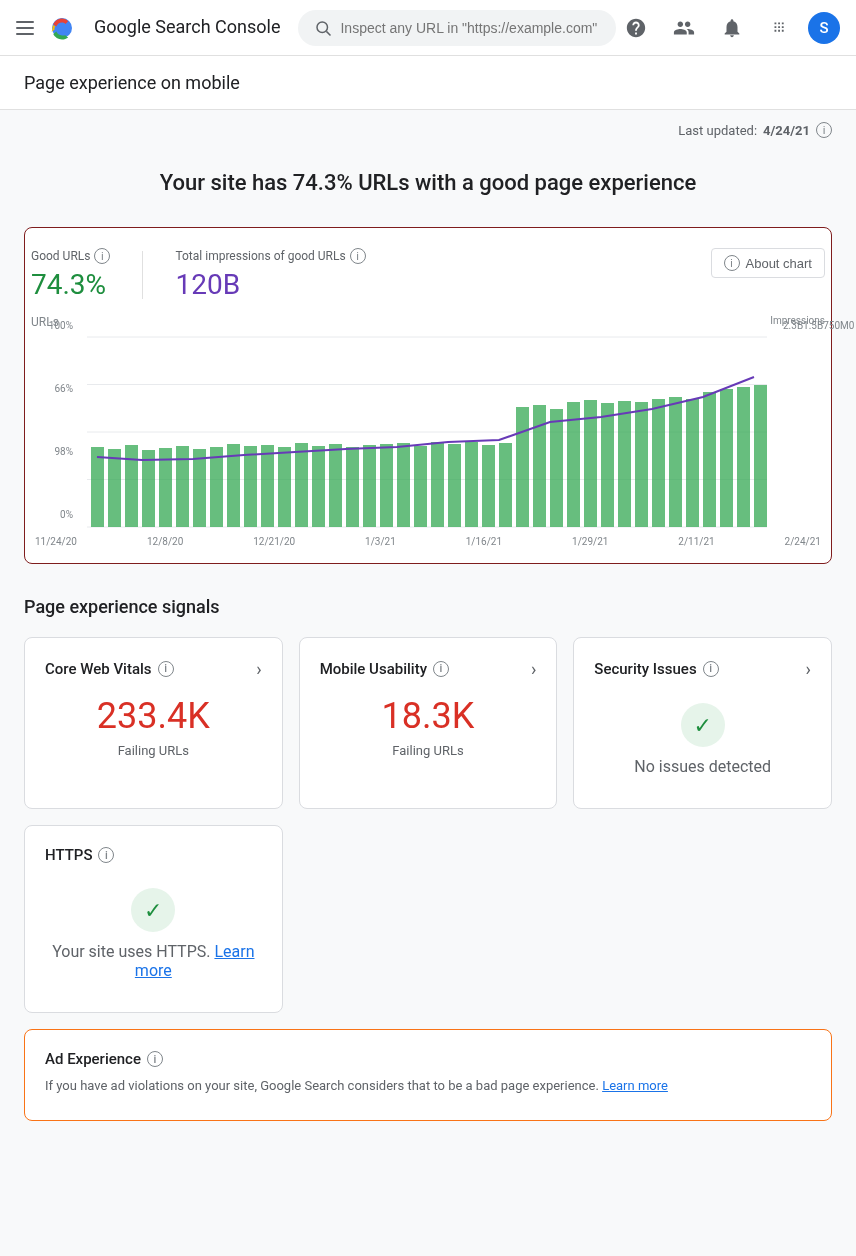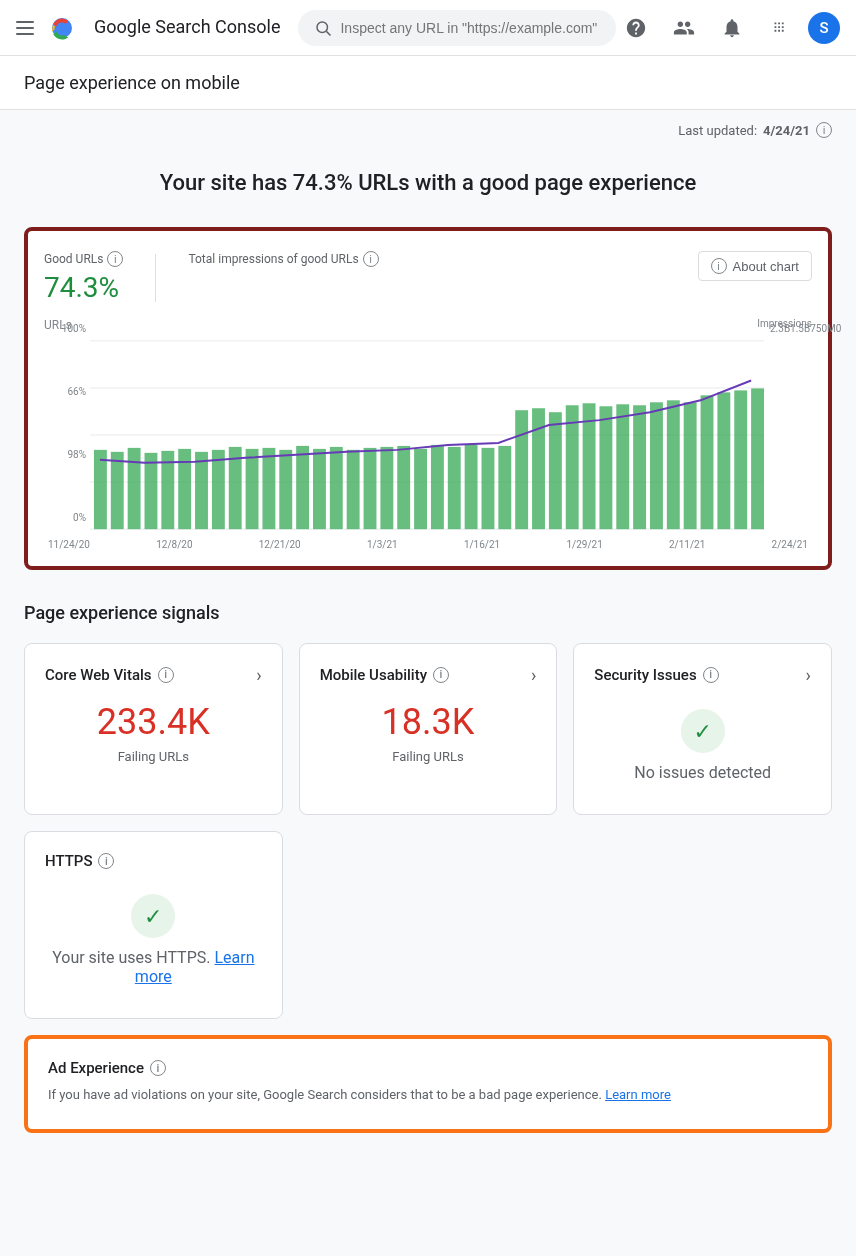--- a/index.html
+++ b/index.html
@@ -87,22 +87,22 @@
       padding: 24px 16px 32px;
       font-size: 22px;
       font-weight: 500;
       color: #202124;
     }
 
     
     .chart-card {
       background: #fff;
       border-radius: 8px;
-      border: 4px solid #7f1d1d;
-      padding: 20px 16px 16px;
+      border: 1px solid #7f1d1d;
+      padding: 20px 6px 16px;
       margin-bottom: 32px;
     }
     .chart-metrics {
       display: flex;
       align-items: flex-start;
       gap: 32px;
       margin-bottom: 16px;
       position: relative;
     }
     .metric-item {}
@@ -221,21 +221,21 @@
       display: flex; align-items: center; justify-content: center;
       margin-bottom: 10px;
     }
     .check-icon { color: #1e8e3e; font-size: 22px; }
     .signal-ok-text { font-size: 16px; color: #5f6368; text-align: center; }
     .signal-ok-text a { color: #1a73e8; text-decoration: underline; cursor: pointer; }
 
     
     .ad-card {
       background: #fff;
-      border: 4px solid #f97316;
+      border: 1px solid #f97316;
       border-radius: 8px;
       padding: 20px 20px 24px;
       margin-top: 0;
     }
     .ad-card-body { font-size: 13px; color: #5f6368; line-height: 1.5; margin-top: 8px; }
     .ad-card-body a { color: #1a73e8; text-decoration: underline; cursor: pointer; }
 
     
     .info-icon {
       width: 16px; height: 16px;
@@ -330,20 +330,21 @@
           <div class="info-icon">i</div>
         </div>
         <div class="metric-value-green">74.3%</div>
       </div>
       <div class="metric-divider"></div>
       <div class="metric-item">
         <div class="metric-label">
           <span>Total impressions of good URLs</span>
           <div class="info-icon">i</div>
         </div>
+        <div class="metric-value-purple">120B</div>
       </div>
       <button class="about-chart-btn">
         <div class="info-icon">i</div>
         <span>About chart</span>
       </button>
     </div>
 
     <div class="chart-wrapper">
       <div style="position:relative; padding: 20px 48px 0 46px;">
         <div class="axis-title-left" style="top:-2px;left:0;position:absolute;font-size:12px;color:#80868b;">URLs</div>

